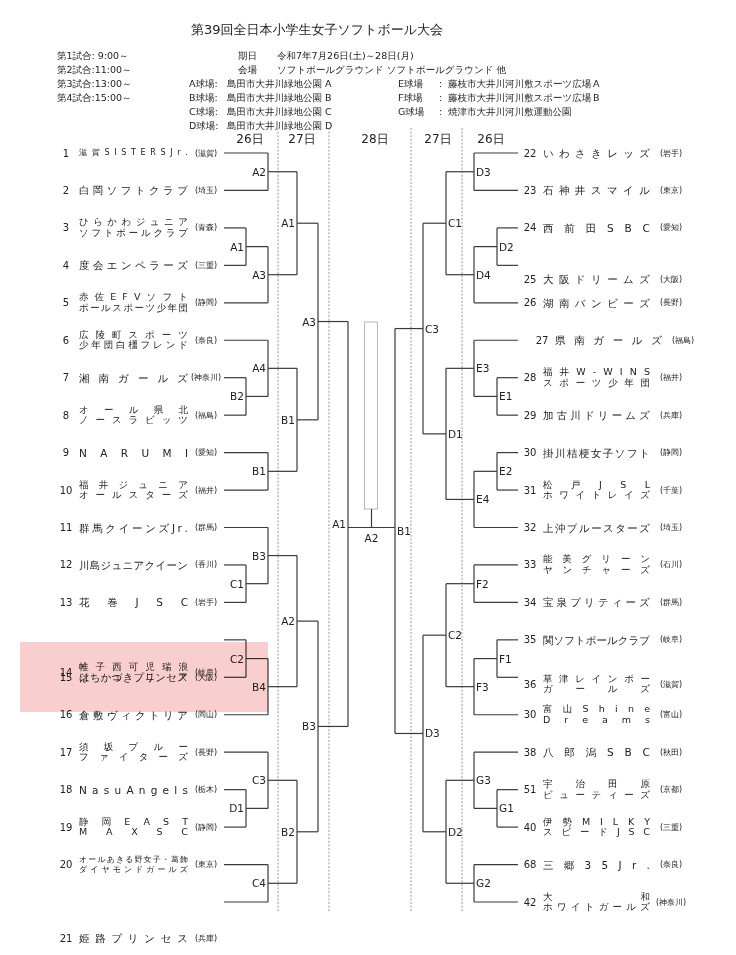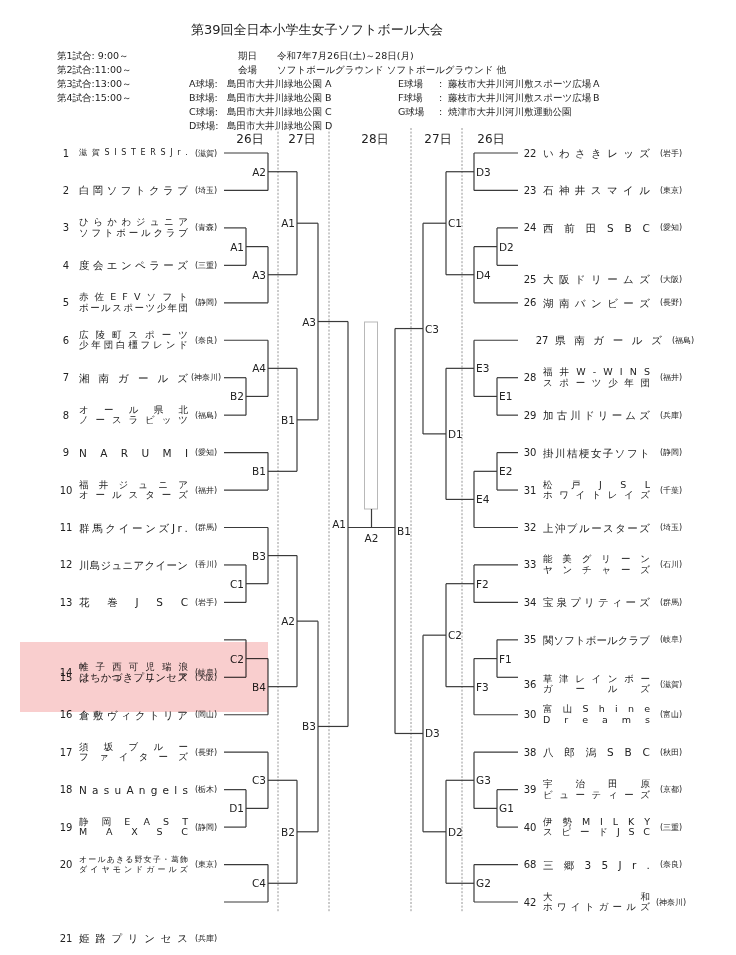--- a/index.html
+++ b/index.html
@@ -799,21 +799,21 @@
           <span>郎</span>
           <span>潟</span>
           <span>S</span>
           <span>B</span>
           <span>C</span>
         </div>
       </div>
       <div class="tpref">(秋田)</div>
     </div>
     <div class="team right" style="top: 777.65px;">
-      <div class="tnum">39</div>
+      <div class="tnum">51</div>
       <div class="tname two">
         <div class="tline">
           <span>宇</span>
           <span>治</span>
           <span>田</span>
           <span>原</span>
         </div>
         <div class="tline">
           <span>ビ</span>
           <span>ュ</span>

